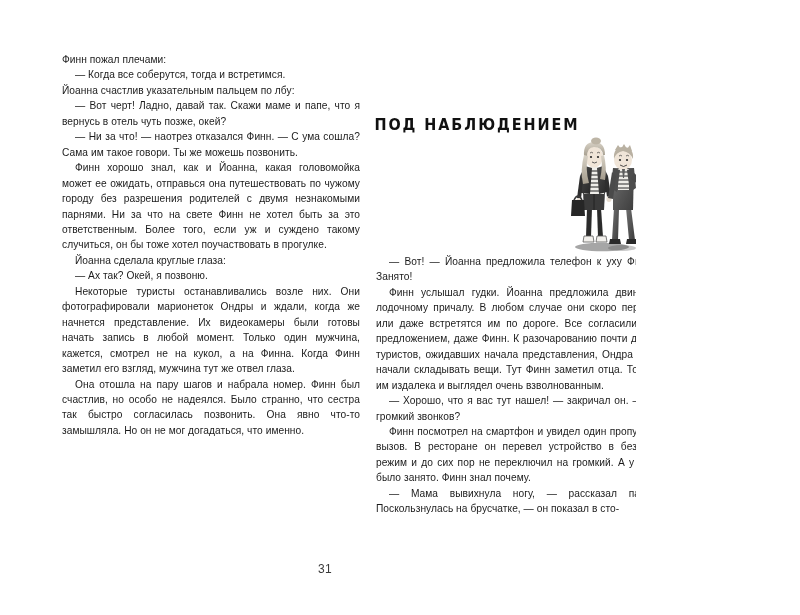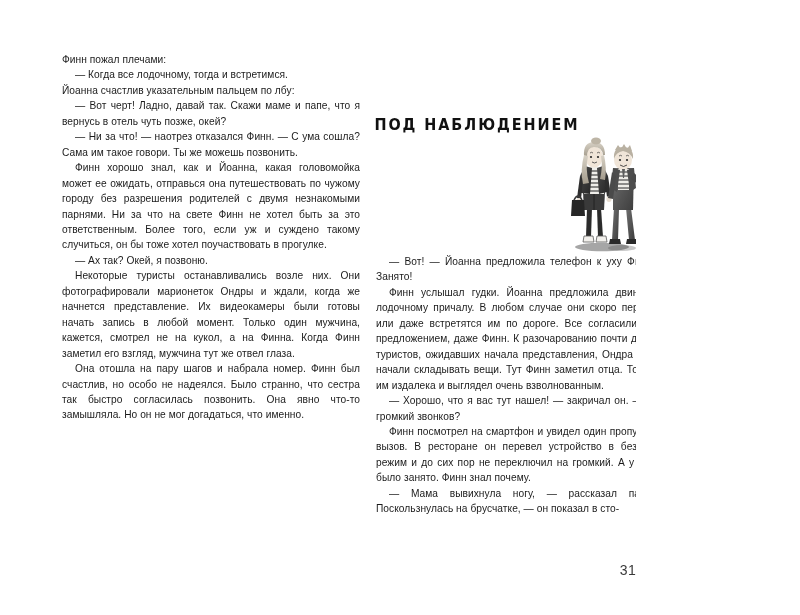--- a/index.html
+++ b/index.html
@@ -78,23 +78,23 @@
     transform: scaleY(1.07);
     transform-origin: center top;
   }
 
   
   #page-number {
     position: absolute;
     left: 0;
     right: 0;
     top: 562px;
-    text-align: right;
+    text-align: left;
     font-family: "Liberation Sans", sans-serif;
-    font-size: 14px;
+    font-size: 12px;
     color: #3a3a3a;
     letter-spacing: 0.02em;
   }
 
   
   #illustration {
     position: absolute;
     left: 238px;
     top: 136px;
     width: 106px;
@@ -104,25 +104,26 @@
 </style>
 </head>
 <body>
 
 <div id="page">
   <div class="spread">
 
     <div class="page-half">
       <div class="textcol" id="left-col">
         <p class="noindent">Финн пожал плечами:</p>
-        <p class="dash">— Когда все лодочному, тогда и встретимся.</p>
+        <p class="dash">— Когда все соберутся, тогда и встретимся.</p>
         <p class="noindent">Йоанна счастлив указательным пальцем по лбу:</p>
         <p class="dash">— Вот черт! Ладно, давай так. Скажи маме и папе, что я вернусь в отель чуть позже, окей?</p>
         <p class="dash">— Ни за что! — наотрез отказался Финн. — С ума сошла? Сама им такое говори. Ты же можешь позвонить.</p>
         <p>Финн хорошо знал, как и Йоанна, какая головомойка может ее ожидать, отправься она путешествовать по чужому городу без разрешения родителей с двумя незнакомыми парнями. Ни за что на свете Финн не хотел быть за это ответственным. Более того, если уж и суждено такому случиться, он бы тоже хотел поучаствовать в прогулке.</p>
+        <p>Йоанна сделала круглые глаза:</p>
         <p class="dash">— Ах так? Окей, я позвоню.</p>
         <p>Некоторые туристы останавливались возле них. Они фотографировали марионеток Ондры и ждали, когда же начнется представление. Их видеокамеры были готовы начать запись в любой момент. Только один мужчина, кажется, смотрел не на кукол, а на Финна. Когда Финн заметил его взгляд, мужчина тут же отвел глаза.</p>
         <p>Она отошла на пару шагов и набрала номер. Финн был счастлив, но особо не надеялся. Было странно, что сестра так быстро согласилась позвонить. Она явно что-то замышляла. Но он не мог догадаться, что именно.</p>
       </div>
     </div>
 
     <div class="page-half">
 
       <div id="chapter-heading">ПОД НАБЛЮДЕНИЕМ</div>
 

